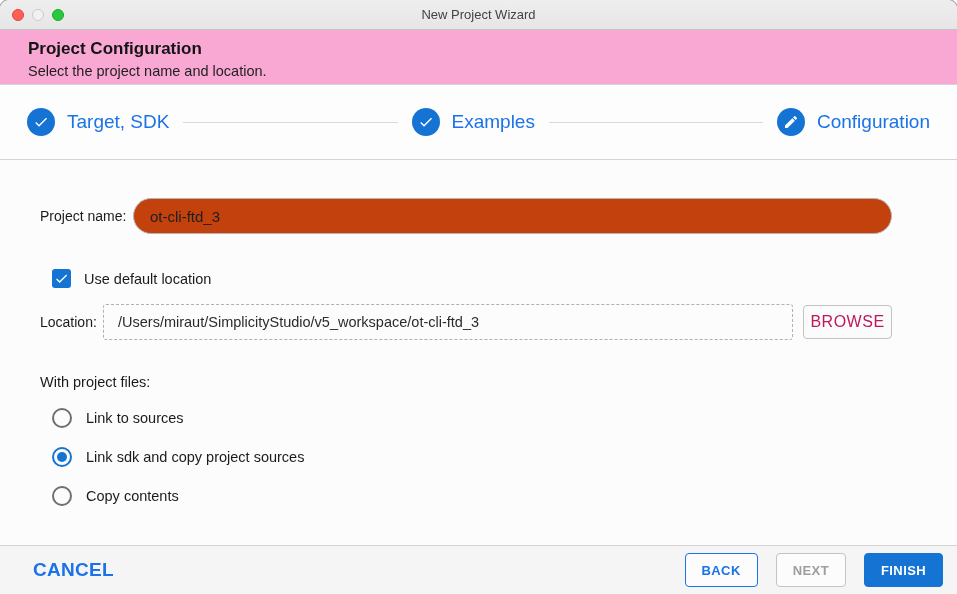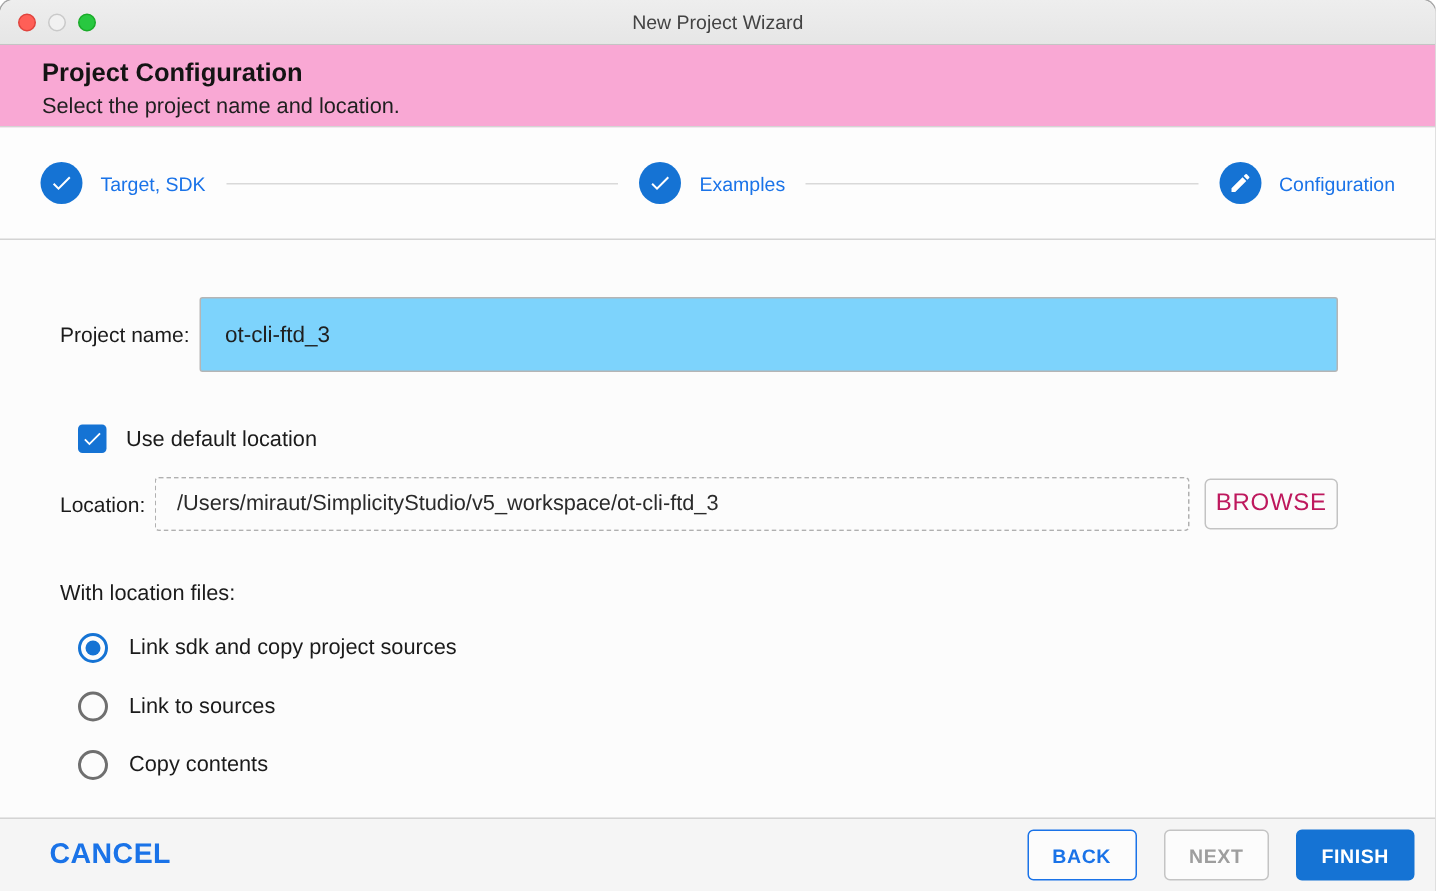--- a/index.html
+++ b/index.html
@@ -53,35 +53,35 @@
     padding: 0 27px;
   }
   .step { display: flex; align-items: center; gap: 12px; cursor: default; }
   .step-circle {
     width: 28px; height: 28px; border-radius: 50%;
     background: #1573d4;
     display: flex; align-items: center; justify-content: center;
     flex: none;
   }
   .step-circle svg { width: 16px; height: 16px; display: block; }
-  .step-label { font-size: 13px; color: #1a73e8; white-space: nowrap; }
+  .step-label { font-size: 19px; color: #1a73e8; white-space: nowrap; }
   .connector { flex: 1; height: 1px; background: #d9d9d9; margin: 0 14px; }
 
   
   .content { flex: 1; background: #fcfcfc; padding: 38px 65px 0 40px; }
 
   .form-row { display: flex; align-items: center; }
   .field-label { font-size: 14px; color: #1b1b1b; flex: none; }
   .label-project { width: 93px; }
   .label-location { width: 63px; }
 
   .text-input {
-    flex: 1; height: 50px;
-    border: 1px solid #b5b5b5; border-radius: 2px;
-    background: #7dd3fc;
+    flex: 1; height: 36px;
+    border: 1px solid #b5b5b5; border-radius: 18px;
+    background: #c2410c;
     padding: 0 16px;
     font-family: "Liberation Sans", sans-serif;
     font-size: 15px; color: #1f1f1f;
     outline: none;
   }
 
   .checkbox-row { margin: 35px 0 0 12px; display: flex; align-items: center; gap: 13px; }
   .checkbox {
     width: 19px; height: 19px; flex: none;
     background: #1573d4; border-radius: 3px;
@@ -220,29 +220,29 @@
       </div>
       <span class="check-label">Use default location</span>
     </div>
 
     <div class="form-row location-row">
       <label class="field-label label-location">Location:</label>
       <input class="location-input" type="text" readonly="" value="/Users/miraut/SimplicityStudio/v5_workspace/ot-cli-ftd_3" style="">
       <button class="browse-btn">BROWSE</button>
     </div>
 
-    <div class="group-label">With location files:</div>
-
+    <div class="group-label">With project files:</div>
+
+    <div class="radio-row">
+      <div class="radio"></div>
+      <span class="radio-label">Link to sources</span>
+    </div>
     <div class="radio-row">
       <div class="radio selected"></div>
       <span class="radio-label">Link sdk and copy project sources</span>
-    </div>
-    <div class="radio-row">
-      <div class="radio"></div>
-      <span class="radio-label">Link to sources</span>
     </div>
     <div class="radio-row">
       <div class="radio"></div>
       <span class="radio-label">Copy contents</span>
     </div>
 
   </div>
 
   <div class="footer">
     <button class="cancel-btn">CANCEL</button>

